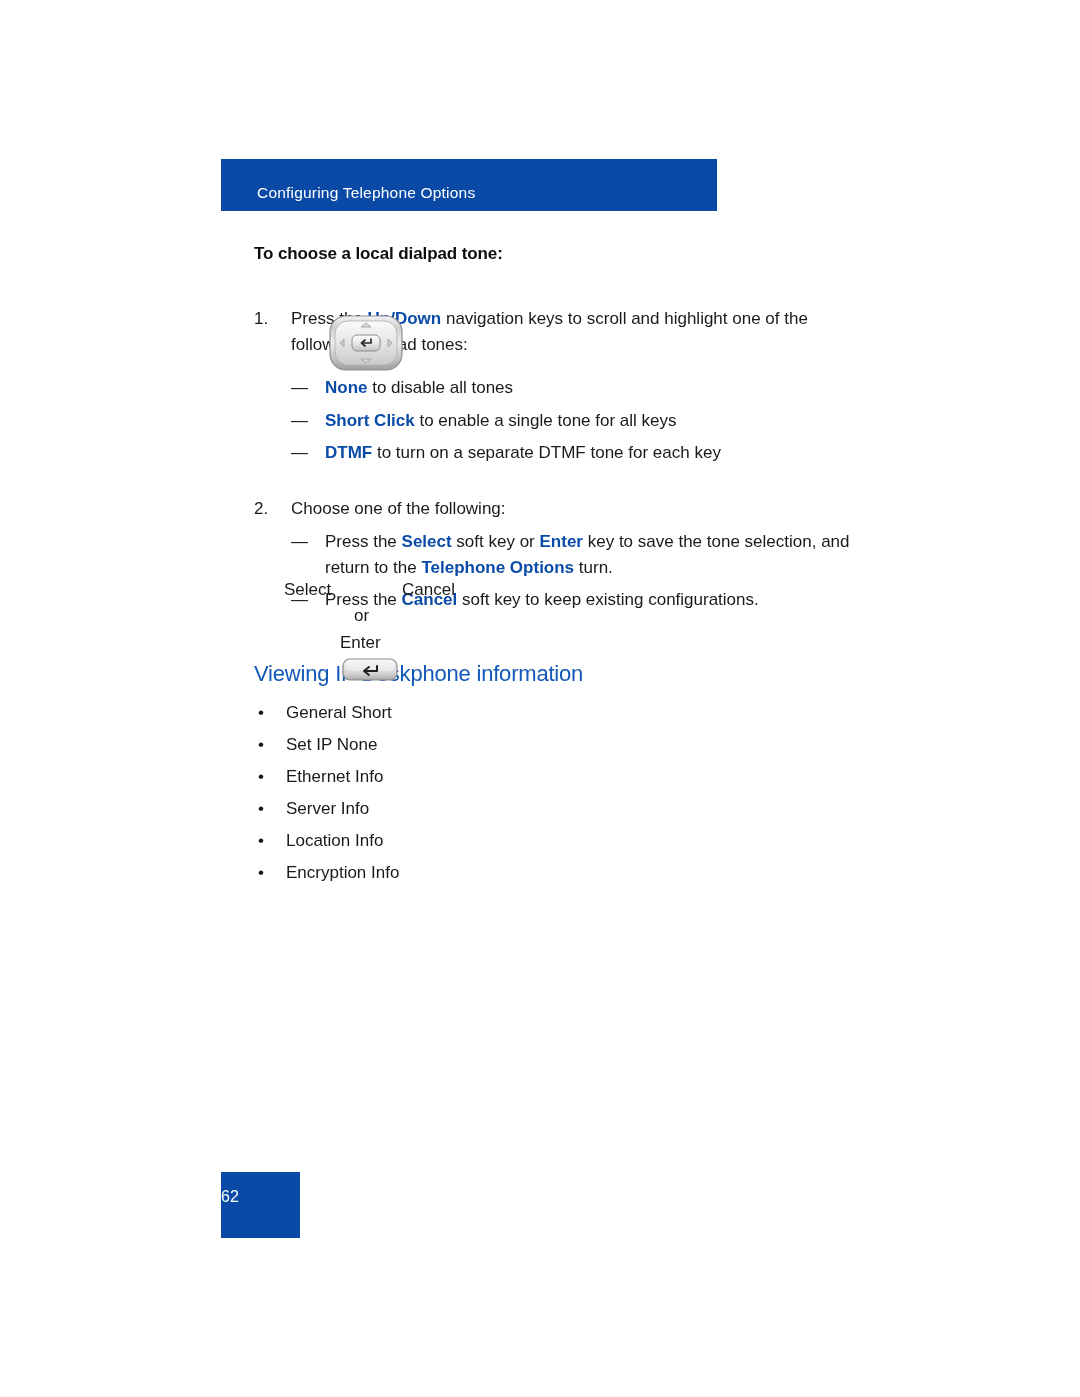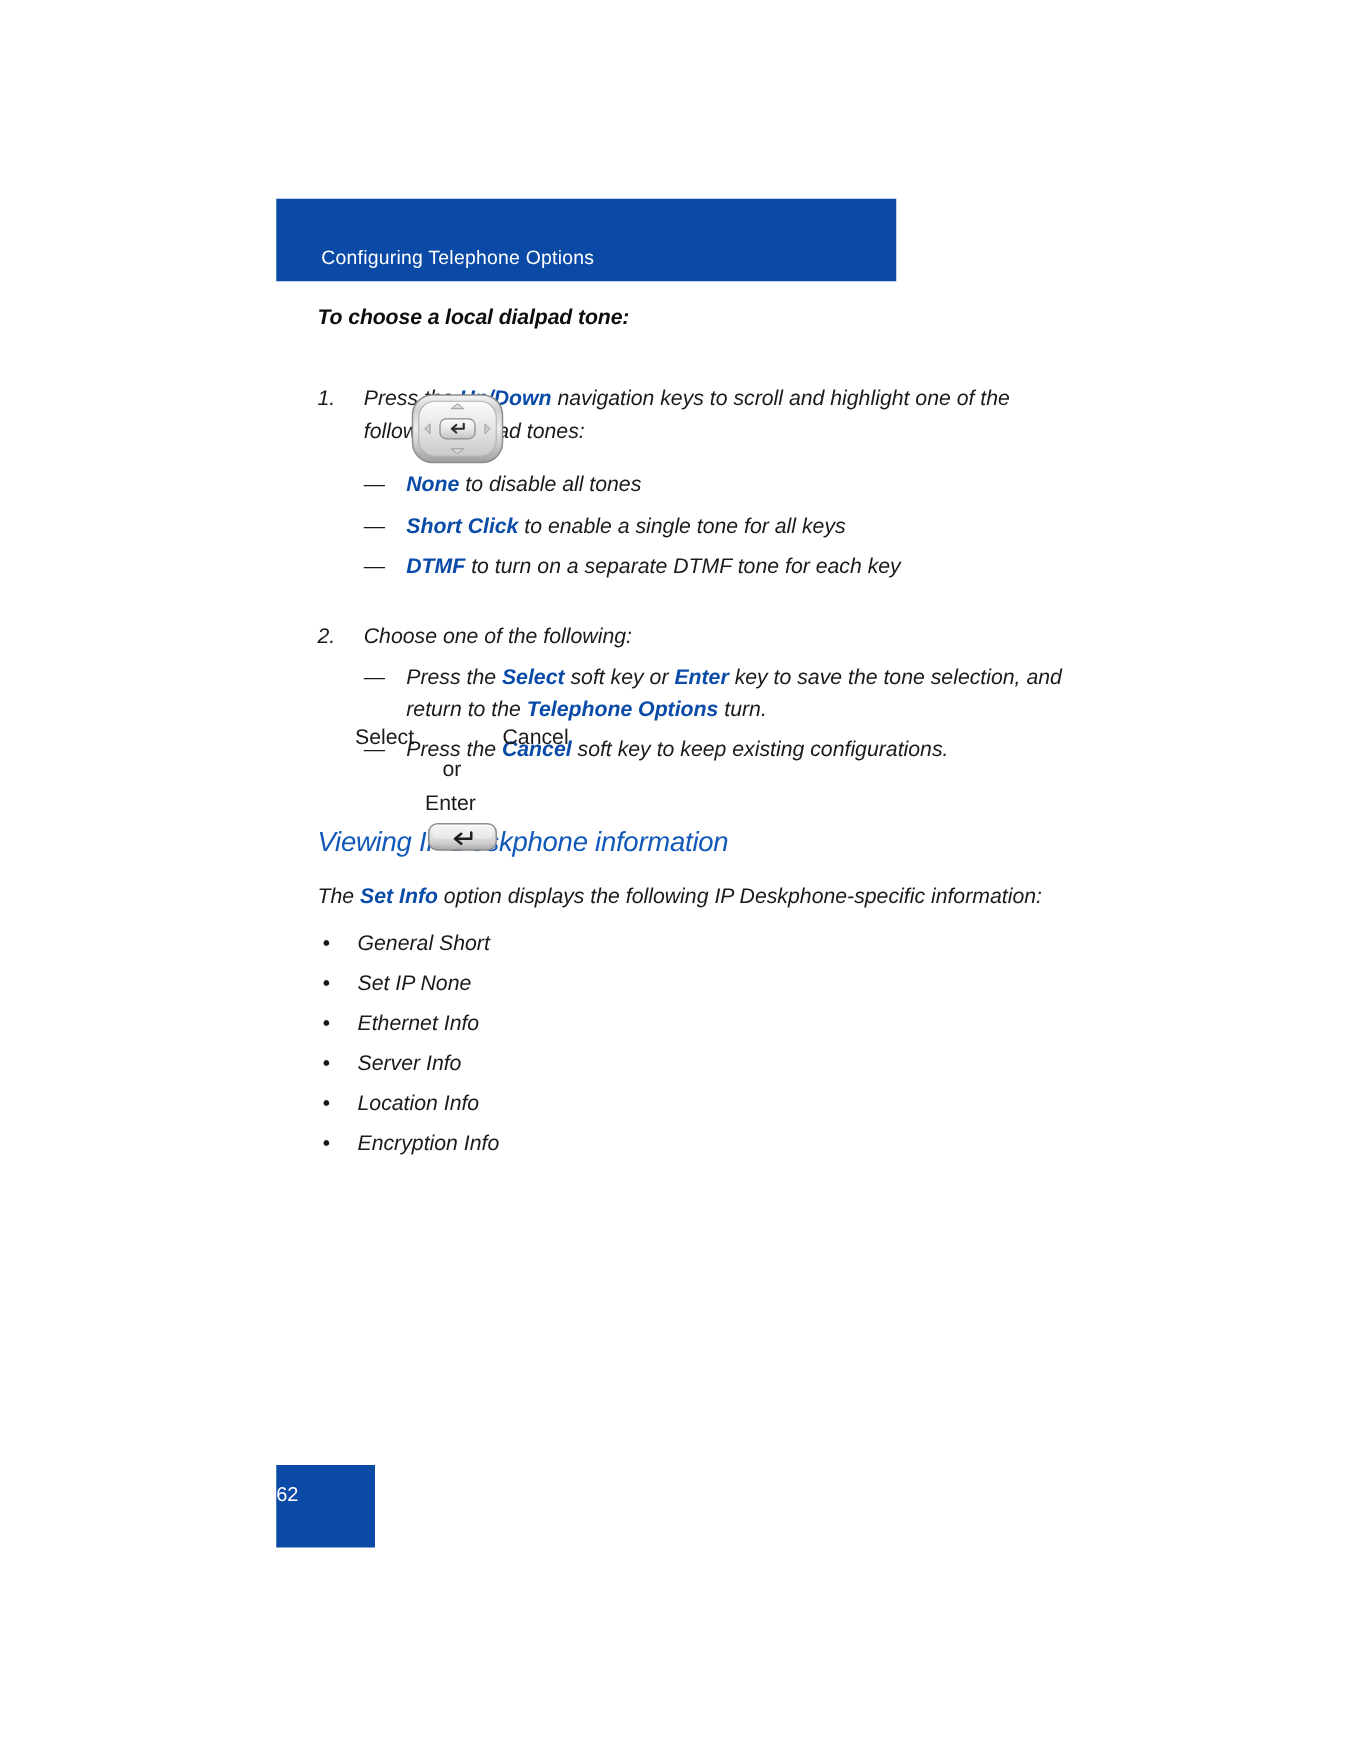--- a/index.html
+++ b/index.html
@@ -15,41 +15,40 @@
     color: #1a1a1a;
     overflow: hidden;
   }
 
   
   .header-banner {
     position: absolute;
     left: 221px;
     top: 159px;
     width: 496px;
-    height: 66px;
+    height: 52px;
     background: #0a4aa6;
     box-sizing: border-box;
   }
   .header-banner-title {
     position: absolute;
     left: 36px;
     bottom: 9px;
     color: #ffffff;
     font-size: 15.5px;
     letter-spacing: 0.2px;
     white-space: nowrap;
   }
 
   
   .content {
     position: absolute;
     left: 254px;
     top: 244px;
     width: 600px;
-    font-style: italic;
   }
 
   .proc-title {
     font-size: 17px;
     font-weight: bold;
     color: #0d0d0d;
     margin: 0 0 0 0;
     letter-spacing: -0.1px;
   }
 
@@ -246,21 +245,20 @@
       </div>
       <div class="dash-row" style="margin-top:7px;">
         <div class="dash-mark">—</div>
         <div class="dash-text"><span>Press the </span><span class="accent">Cancel</span><span> soft key to keep existing configurations.</span></div>
       </div>
     </div>
   </div>
 
   <div class="section-heading" style="margin-top:48px;">Viewing IP Deskphone information</div>
 
-  <div class="para" style="margin-top:17px;"><span>The </span><span class="accent">Set Info</span><span> option displays the following IP Deskphone-specific information:</span></div>
 
   <div style="margin-top:10px;">
     <div class="bullet-row">
       <div class="bullet-mark">•</div>
       <div>General Short</div>
     </div>
     <div class="bullet-row">
       <div class="bullet-mark">•</div>
       <div>Set IP None</div>
     </div>

